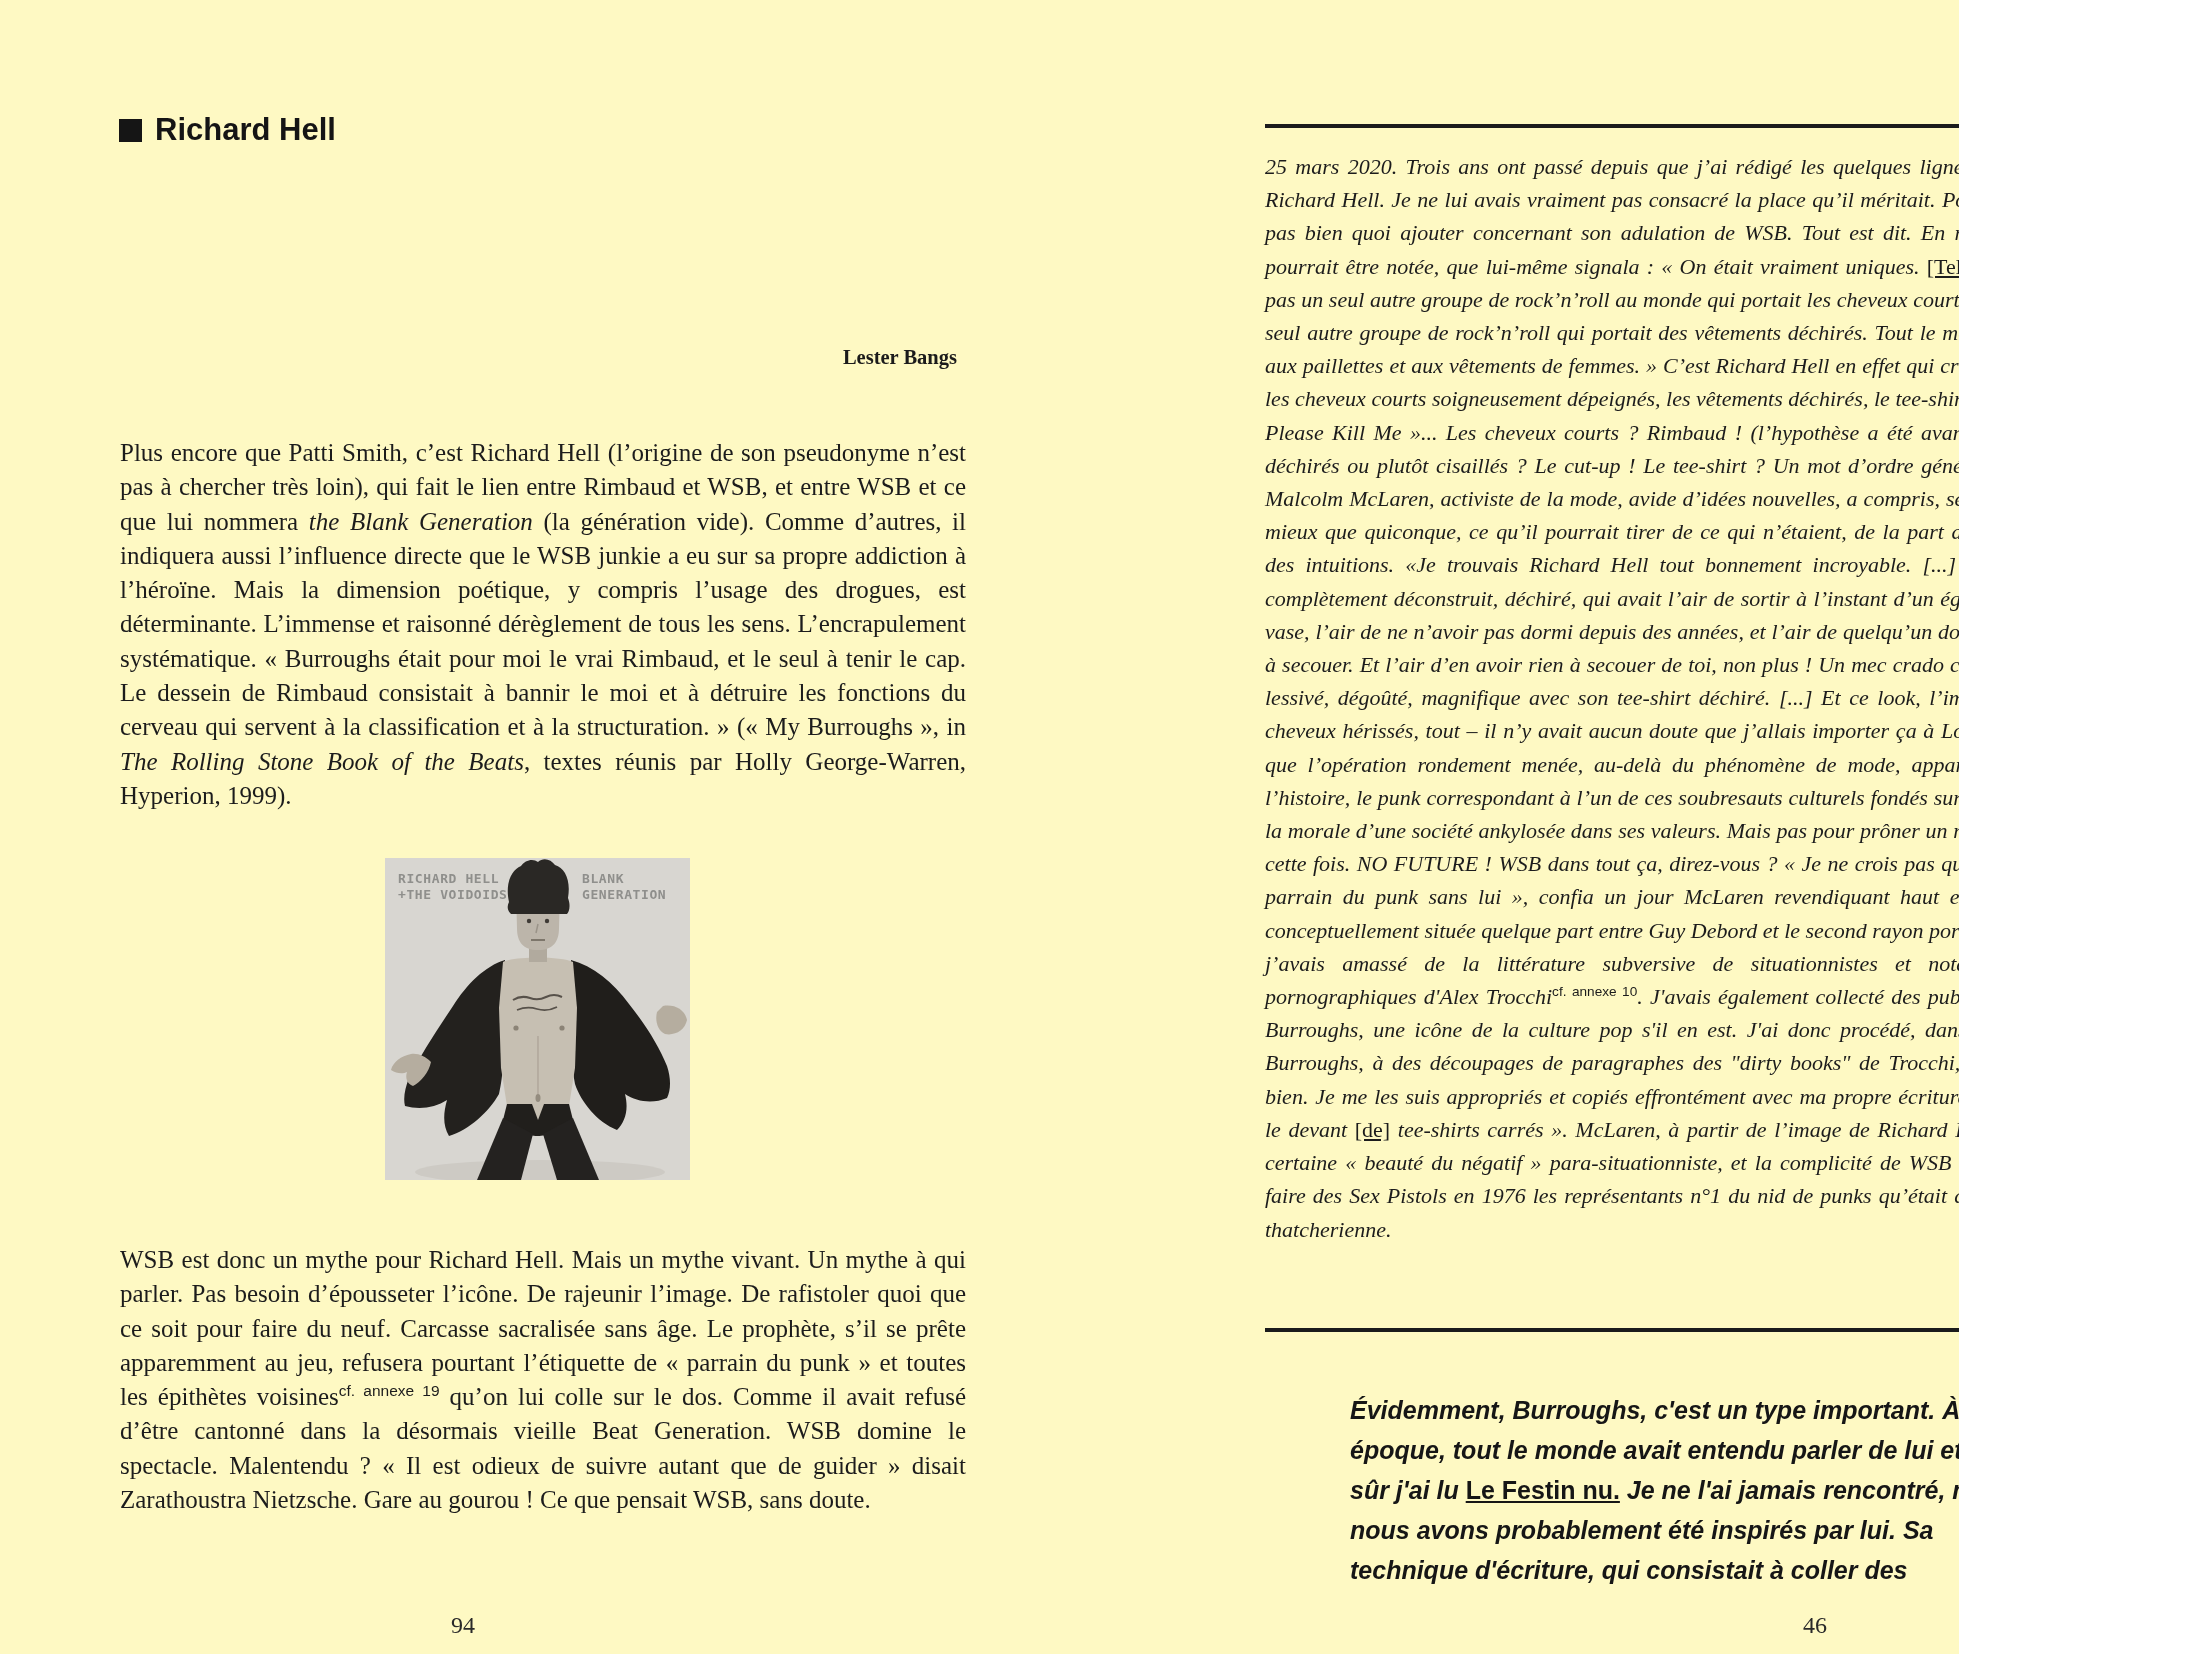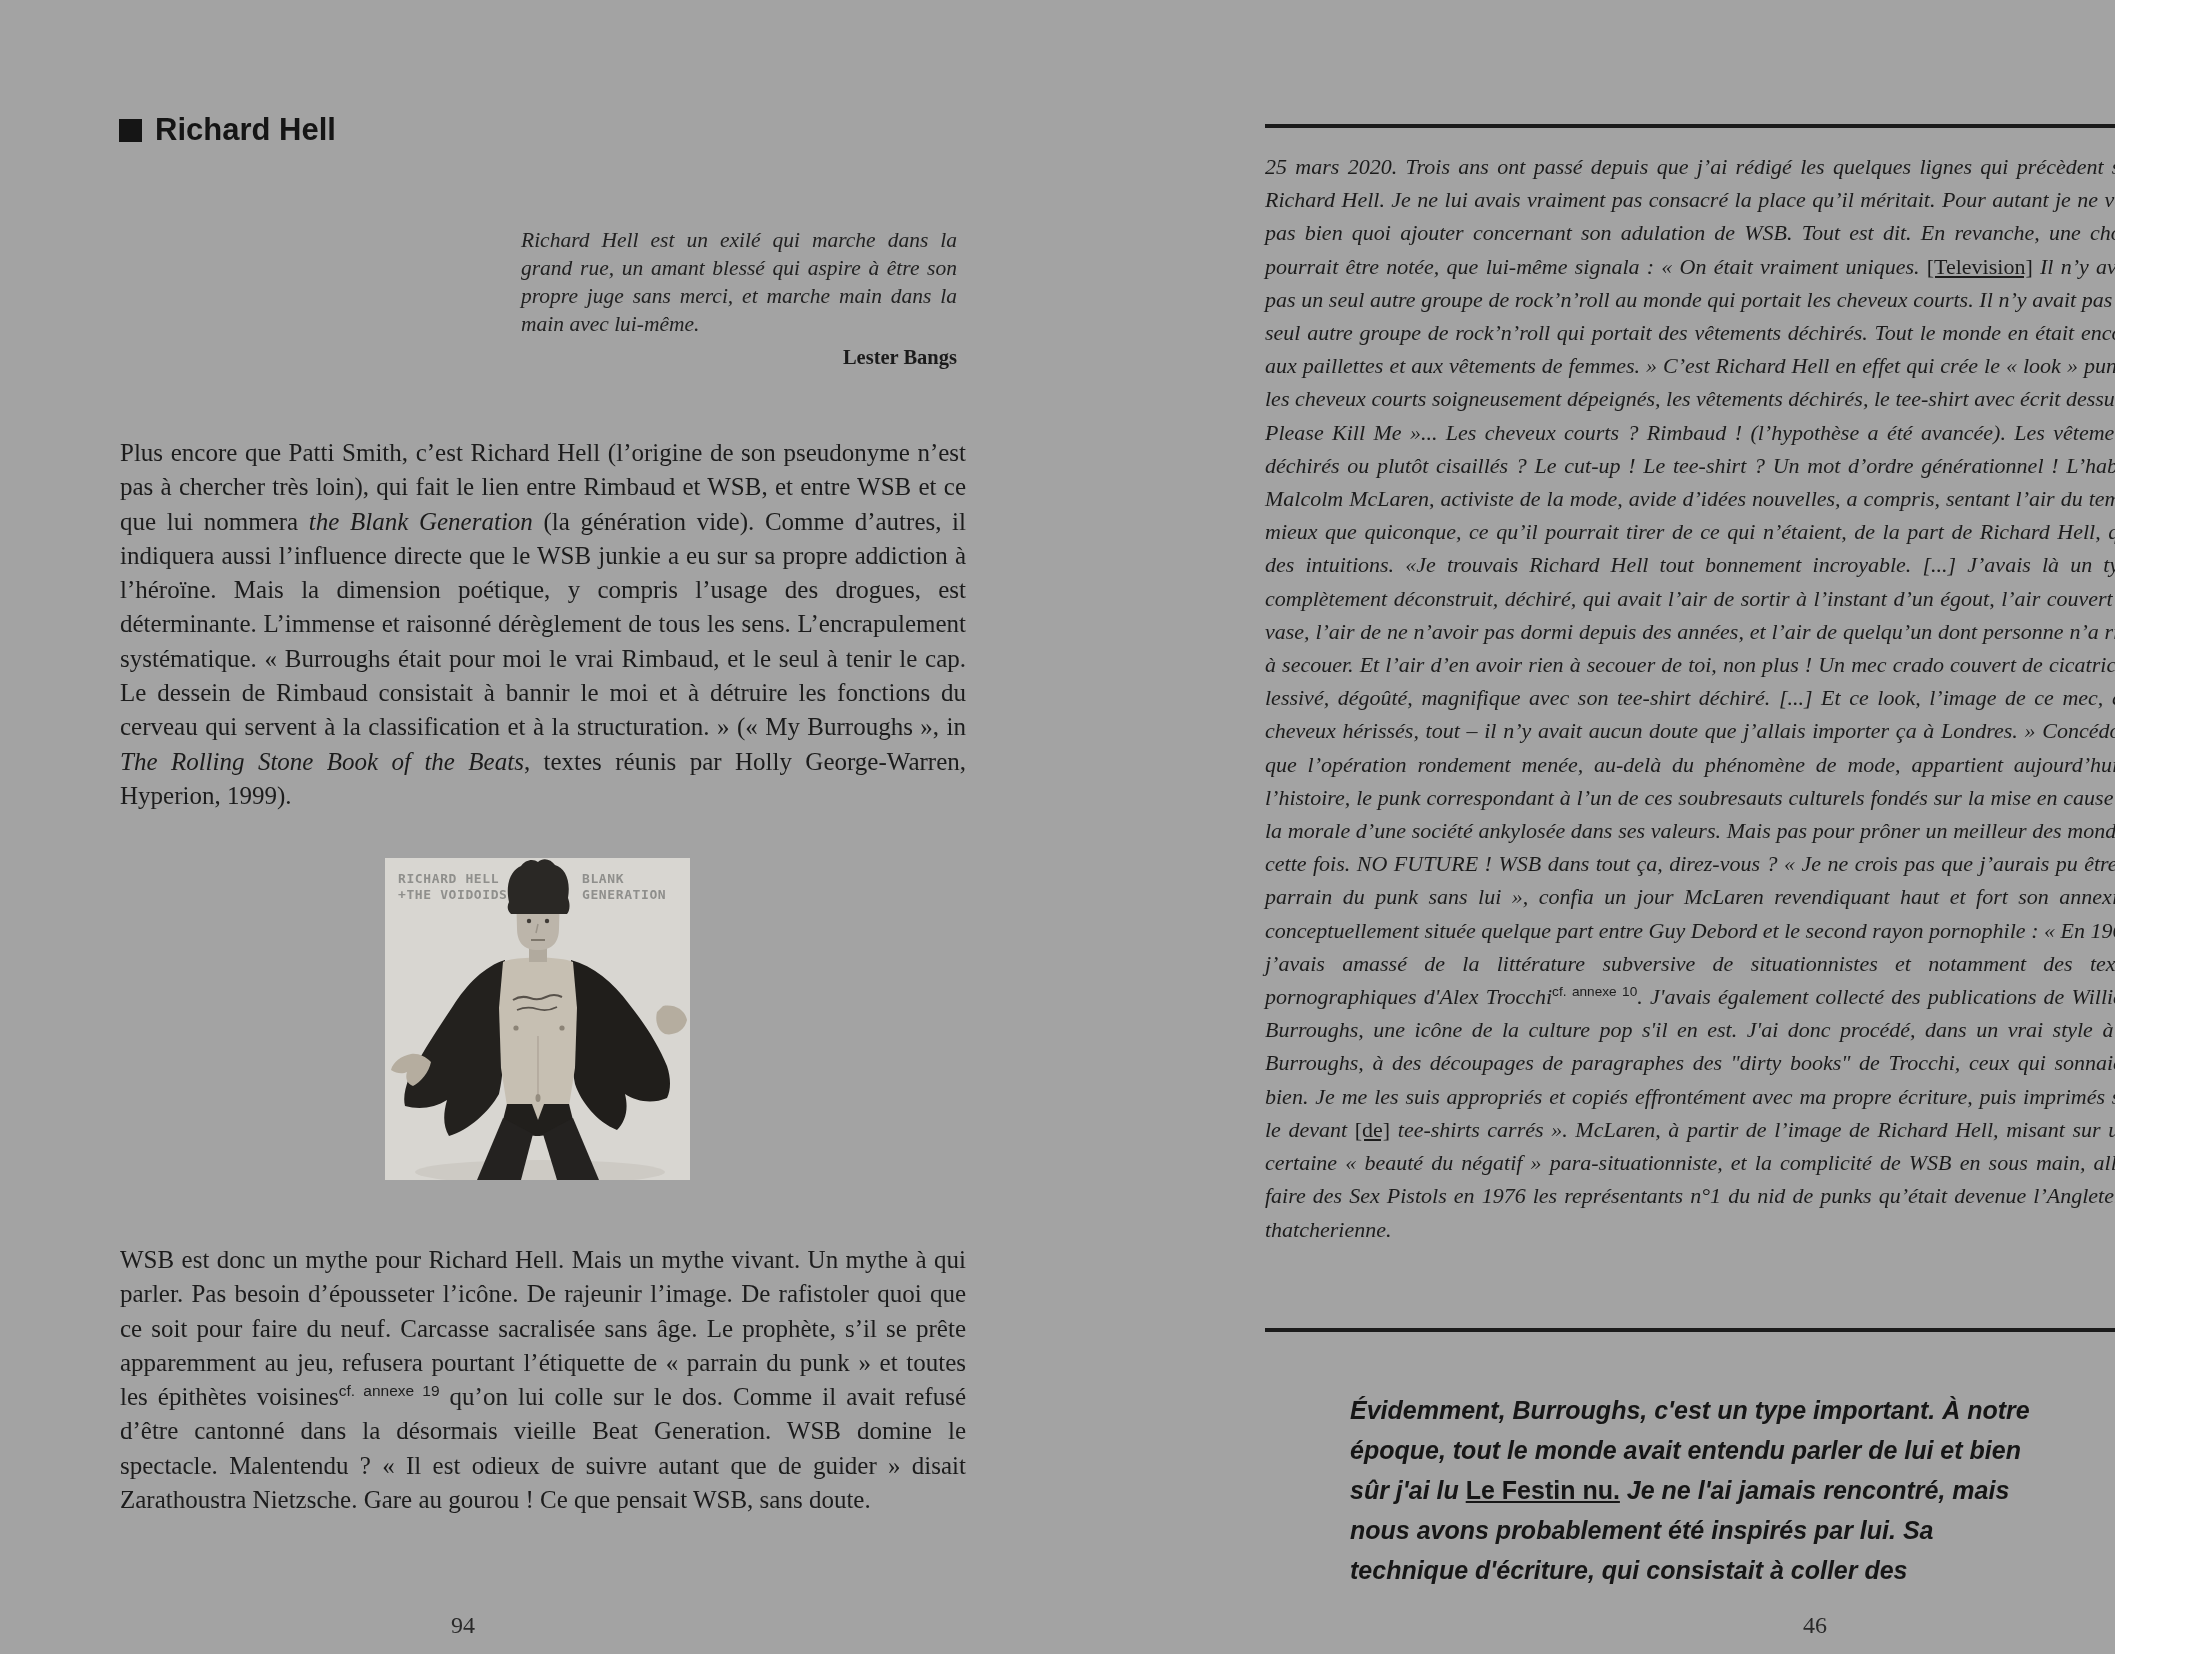--- a/index.html
+++ b/index.html
@@ -1,19 +1,19 @@
 <!DOCTYPE html>
 <html><head>
 <meta charset="utf-8">
 <style>
   html,body{margin:0;padding:0;background:#ffffff;}
   .spread{
     position:relative;
-    width:2115px;height:1654px;
-    background:#a3a3a3;
+    width:1959px;height:1654px;
+    background:#fef9c3;
     color:#1b1b1b;
     font-family:"Liberation Serif",serif;
     overflow:hidden;
   }
   
   .chapter-heading{
     position:absolute;left:119px;top:112px;
     font-family:"Liberation Sans",sans-serif;
     font-weight:700;font-size:31px;color:#151515;
     display:flex;align-items:center;
@@ -76,21 +76,20 @@
 </head>
 <body>
 
 <div class="spread">
 
   <div class="chapter-heading">
     <span class="sq"></span>
     <span>Richard Hell</span>
   </div>
 
-  <div class="epigraph">Richard Hell est un exilé qui marche dans la grand rue, un amant blessé qui aspire à être son propre juge sans merci, et marche main dans la main avec lui-même.</div>
   <div class="epigraph-attribution">Lester Bangs</div>
 
   <div class="para para-1"><span>Plus encore que Patti Smith, c’est Richard Hell (l’origine de son pseudonyme n’est pas à chercher très loin), qui fait le lien entre Rimbaud et WSB, et entre WSB et ce que lui nommera </span><span class="it">the Blank Generation</span><span> (la génération vide). Comme d’autres, il indiquera aussi l’influence directe que le WSB junkie a eu sur sa propre addiction à l’héroïne. Mais la dimension poétique, y compris l’usage des drogues, est déterminante. L’immense et raisonné dérèglement de tous les sens. L’encrapulement systématique. « Burroughs était pour moi le vrai Rimbaud, et le seul à tenir le cap. Le dessein de Rimbaud consistait à bannir le moi et à détruire les fonctions du cerveau qui servent à la classification et à la structuration. » (« My Burroughs », in </span><span class="it">The Rolling Stone Book of the Beats</span><span>, textes réunis par Holly George-Warren, Hyperion, 1999).</span></div>
 
   <div class="album-figure">
     <svg viewBox="0 0 305 322" xmlns="http://www.w3.org/2000/svg">
       <rect width="305" height="322" fill="#d8d6d1"></rect>
       <ellipse cx="155" cy="314" rx="125" ry="12" fill="#cdcac4"></ellipse>
 
       <path d="M120 102 C100 108 82 126 68 148 C52 172 36 196 24 220 C20 230 18 240 20 248 C34 252 50 250 62 242 C58 256 58 268 64 278 C84 272 104 254 114 236 C118 220 120 190 120 160 Z" fill="#23211e"></path>

